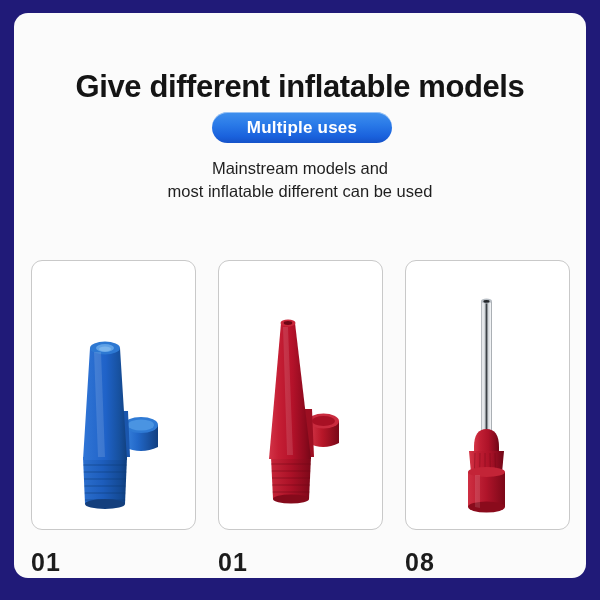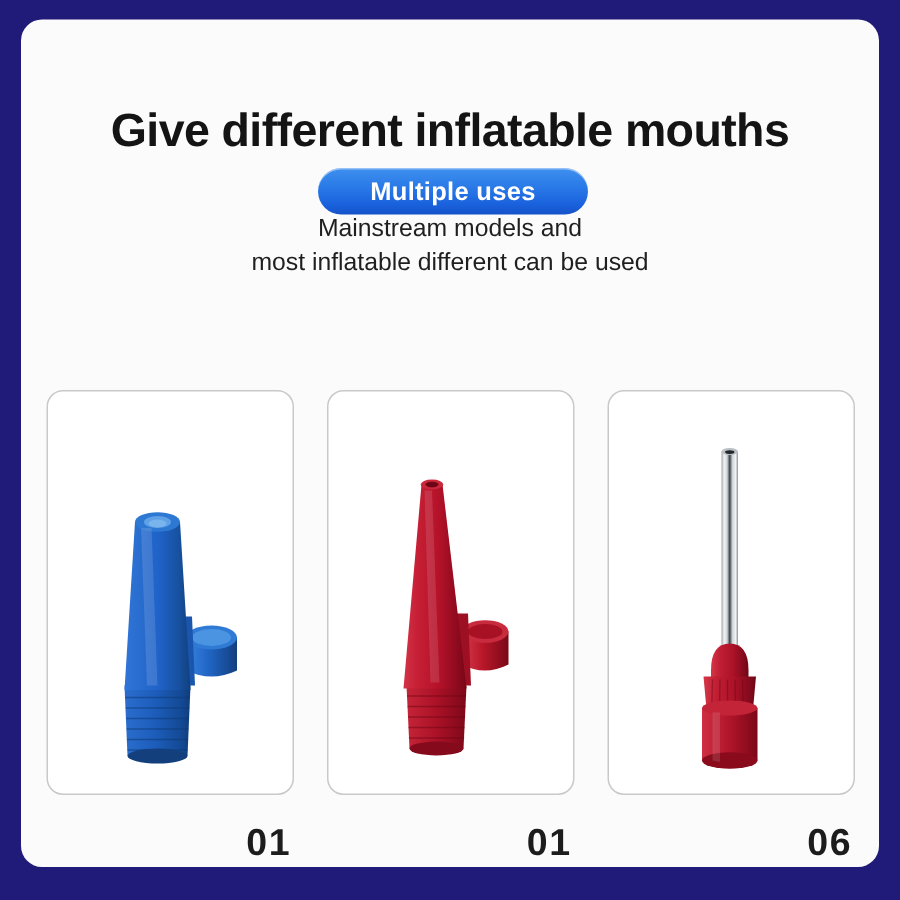--- a/index.html
+++ b/index.html
@@ -26,48 +26,48 @@
     position:absolute;left:198px;top:99px;width:180px;height:31px;
     border-radius:16px;
     background:linear-gradient(180deg,#3f90ee 0%,#2a7ae8 40%,#1a62dd 78%,#1552c9 100%);
     box-shadow:inset 0 1px 0 rgba(255,255,255,.45);
   }
   #badge span{
     display:block;width:100%;text-align:center;line-height:31px;
     color:#ffffff;font-size:17px;font-weight:bold;letter-spacing:.2px;
   }
   #sub{
-    position:absolute;left:0;top:128px;width:572px;text-align:center;
+    position:absolute;left:0;top:144px;width:572px;text-align:center;
     font-size:16.5px;color:#1f1f1f;line-height:23px;
   }
   #sub div{white-space:nowrap;}
   
   .card{
     position:absolute;top:247px;width:163px;height:268px;
     background:#ffffff;border:1px solid #c9c9c9;border-radius:11px;
   }
   #card1{left:17px;}
   #card2{left:204px;}
   #card3{left:391px;}
   .num{
-    position:absolute;top:535px;width:163px;text-align:right;
+    position:absolute;top:535px;width:163px;text-align:left;
     font-size:25px;font-weight:bold;color:#1c1c1c;letter-spacing:1px;
   }
   #num1{left:17px;}
   #num2{left:204px;}
   #num3{left:391px;}
   .art{position:absolute;left:0;top:0;width:163px;height:268px;}
 </style>
 </head>
 <body>
 
 <div id="frame">
   <div id="panel">
 
-    <div id="title">Give different inflatable mouths</div>
+    <div id="title">Give different inflatable models</div>
 
     <div id="badge">
       <span>Multiple uses</span>
     </div>
 
     <div id="sub">
       <div>Mainstream models and</div>
       <div>most inflatable different can be used</div>
     </div>
 
@@ -210,16 +210,16 @@
         <path d="M62 211 L99 211 L99 246 Q80.5 252 62 246 Z" fill="url(#r5)"></path>
         <ellipse cx="80.5" cy="211" rx="18.5" ry="5" fill="#c32437"></ellipse>
         <ellipse cx="80.5" cy="246" rx="18.5" ry="5.5" fill="#8a0b1c"></ellipse>
 
         <path d="M69 214 L74 214 L74 247 L69 246 Z" fill="#ffffff" opacity=".12"></path>
       </svg>
     </div>
 
     <div class="num" id="num1">01</div>
     <div class="num" id="num2">01</div>
-    <div class="num" id="num3">06</div>
+    <div class="num" id="num3">08</div>
 
   </div>
 </div>
 
 </body></html>

